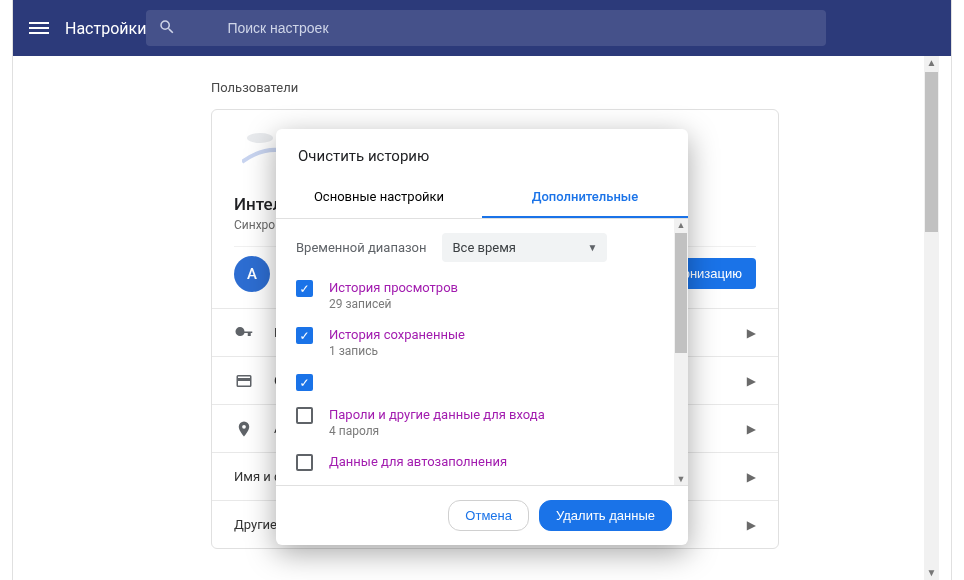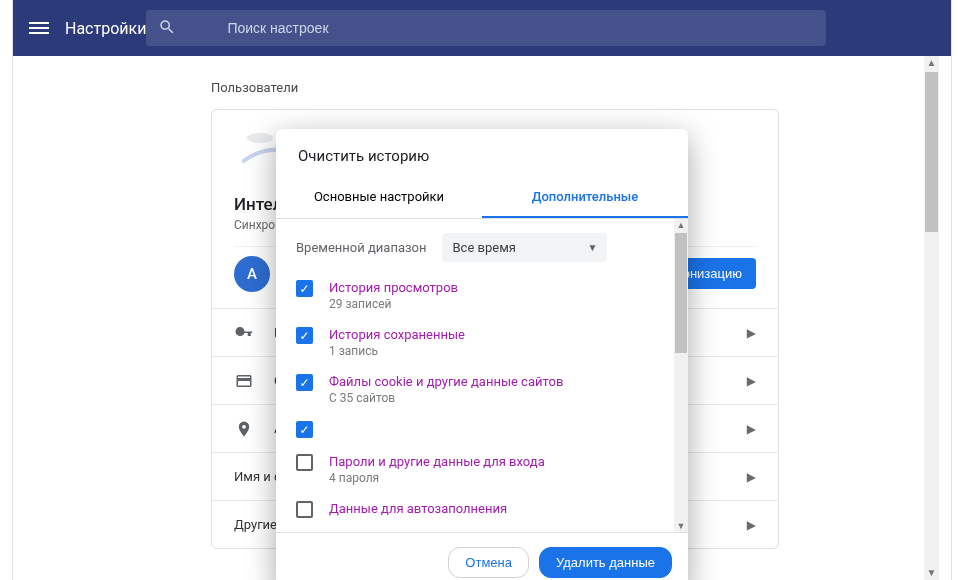--- a/index.html
+++ b/index.html
@@ -263,27 +263,20 @@
             </div>
             <div class="opt">
               <div class="chk checked"></div>
               <div class="opt-txt">
                 <div class="opt-title">История сохраненные</div>
                 <div class="opt-sub">1 запись</div>
               </div>
             </div>
             <div class="opt">
               <div class="chk checked"></div>
-              <div class="opt-txt">
-                <div class="opt-title">Файлы cookie и другие данные сайтов</div>
-                <div class="opt-sub">С 35 сайтов</div>
-              </div>
-            </div>
-            <div class="opt">
-              <div class="chk checked"></div>
             </div>
             <div class="opt">
               <div class="chk"></div>
               <div class="opt-txt">
                 <div class="opt-title">Пароли и другие данные для входа</div>
                 <div class="opt-sub">4 пароля</div>
               </div>
             </div>
             <div class="opt cut">
               <div class="chk"></div>

